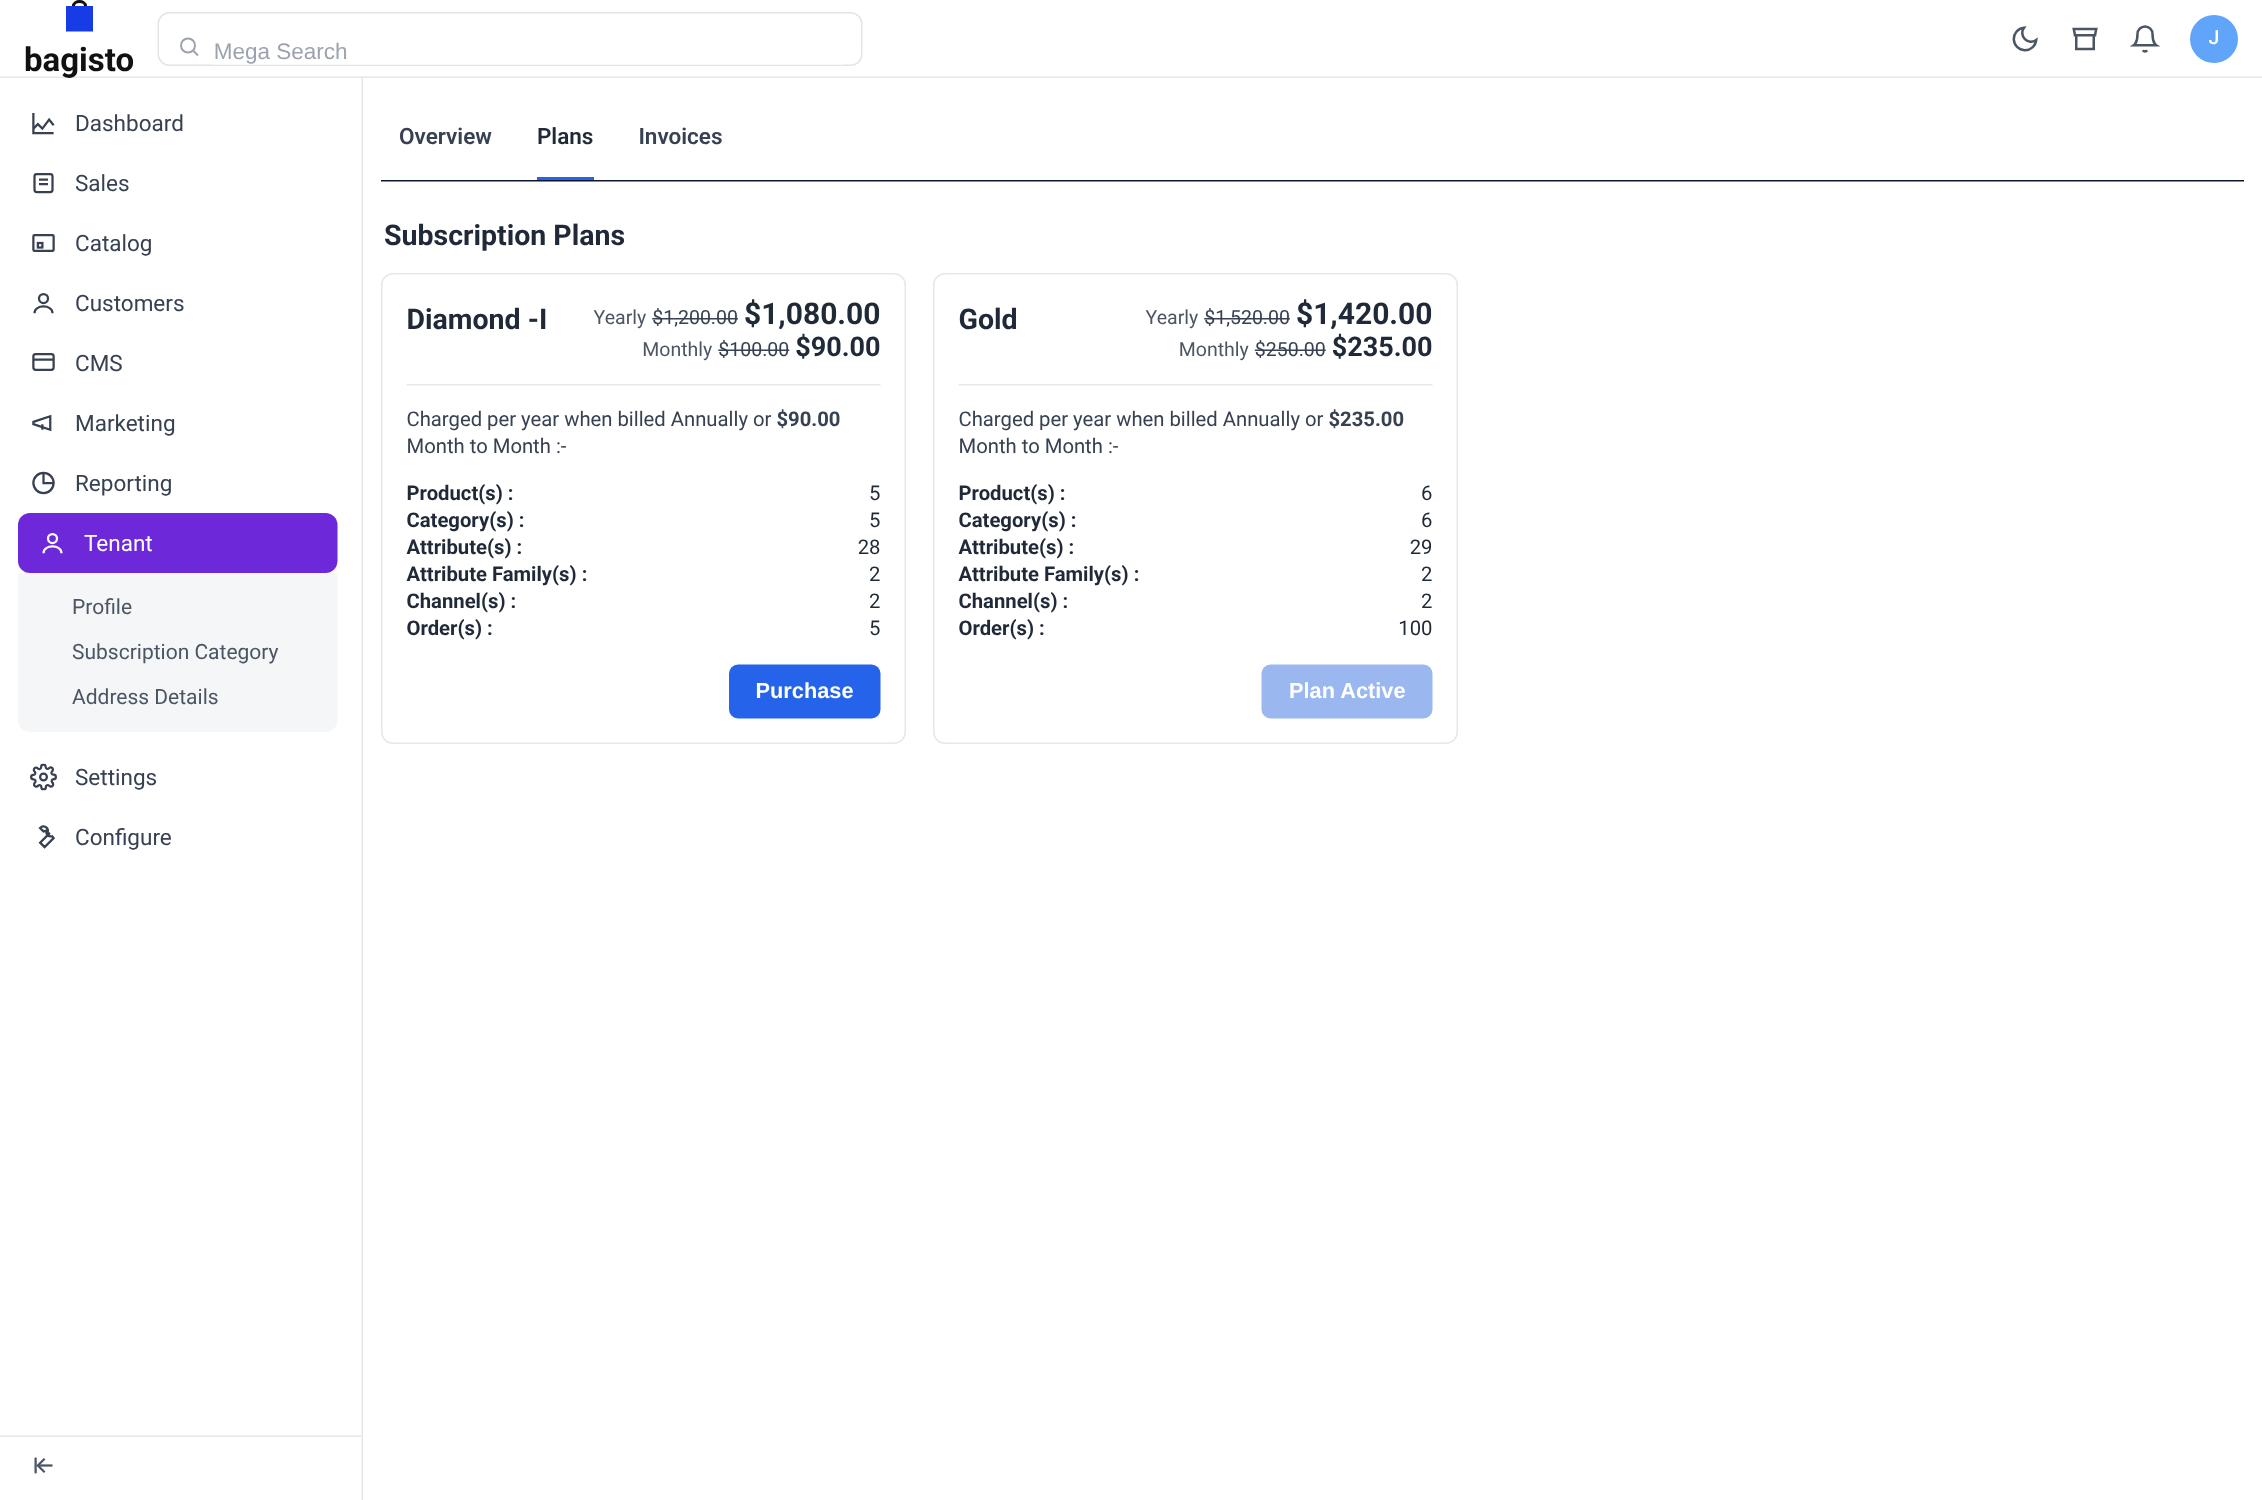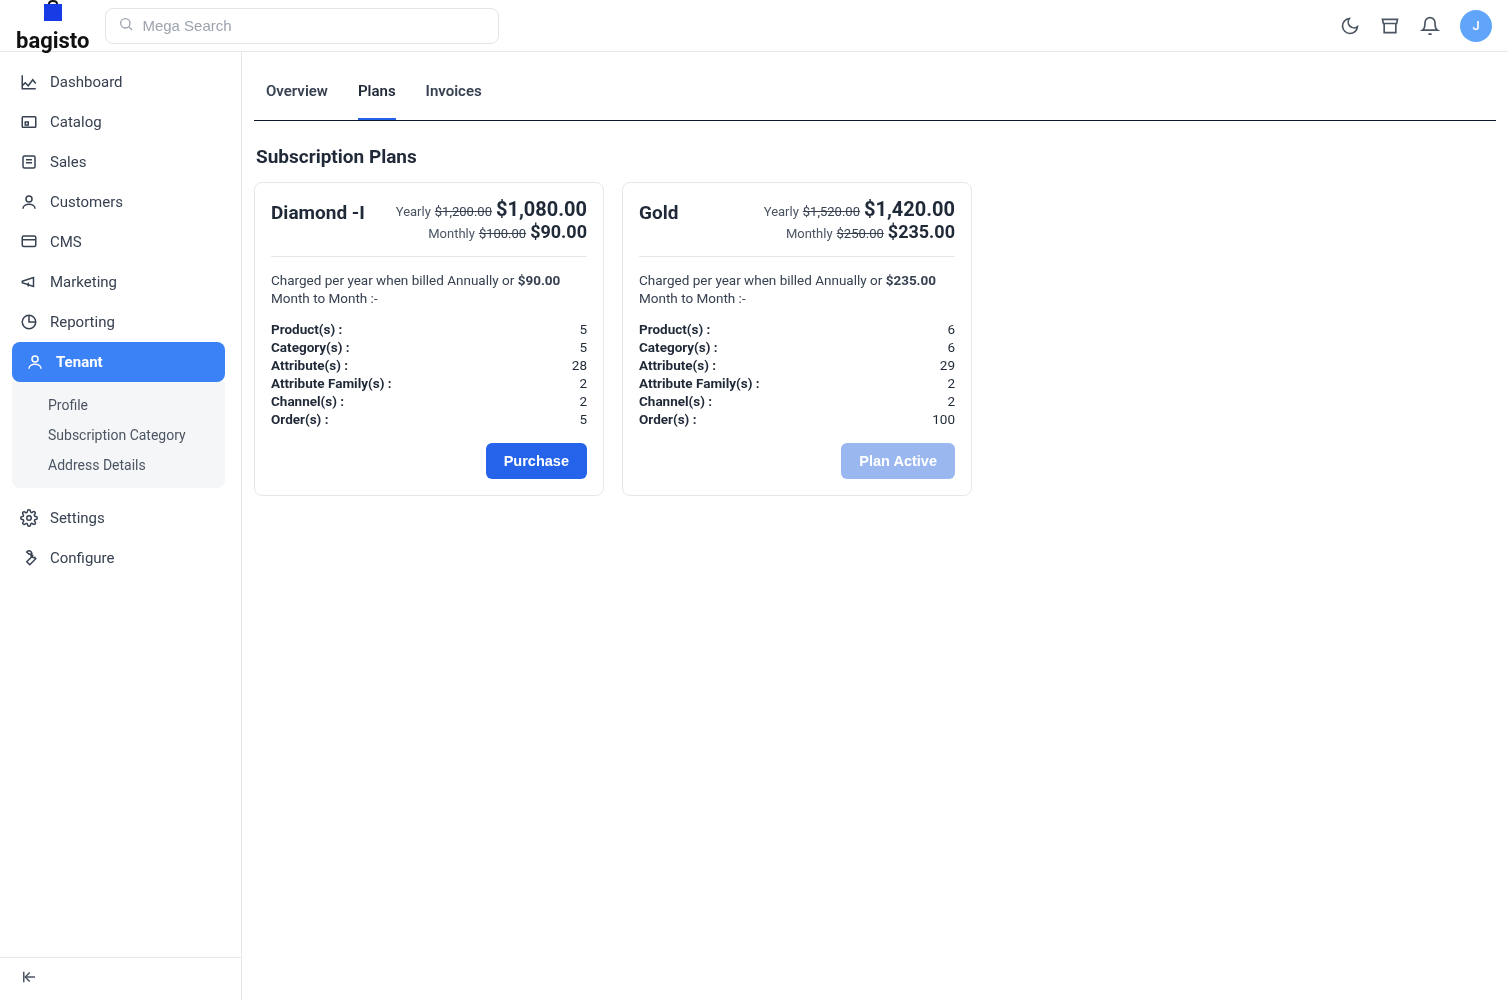--- a/index.html
+++ b/index.html
@@ -26,22 +26,22 @@
       gap: 6px;
       font-weight: 700;
       font-size: 22px;
       color: #111;
       flex-direction: column;
     }
     .logo-icon svg { display: block; }
     .search-box {
       margin-left: 16px;
       display: flex;
-      align-items: center;
-      width: 394px;
+      align-items: flex-end;
+      width: 470px;
       height: 36px;
       border: 1px solid #e4e4e7;
       border-radius: 8px;
       padding: 0 12px;
       gap: 8px;
       color: #9ca3af;
     }
     .search-box input {
       border: none;
       outline: none;
@@ -96,26 +96,26 @@
       gap: 12px;
       height: 40px;
       padding: 0 20px;
       color: #374151;
       font-size: 15px;
       cursor: pointer;
       border-radius: 0 6px 6px 0;
       margin: 0 8px 0 0;
     }
     .sidebar-item.active {
-      background: #3b82f6;
+      background: #6d28d9;
       color: #fff;
       margin: 0 16px 0 12px;
       border-radius: 8px;
       padding: 0 14px;
-      font-weight: 700;
+      font-weight: 400;
     }
     .sidebar-item .icon { width: 18px; display: flex; justify-content: center; color: inherit; }
     .sidebar-subgroup {
       background: #f5f6f7;
       margin: 0 16px 10px 12px;
       border-radius: 0 0 8px 8px;
       padding: 8px 0;
     }
     .sidebar-subitem {
       display: flex;
@@ -303,36 +303,36 @@
               <path d="M3 17l4-4 4 4 6-8 4 5"></path>
               <path d="M3 3v18h18"></path>
             </svg>
         </span>
         <span>Dashboard</span>
       </div>
 
       <div class="sidebar-item">
         <span class="icon">
           <svg width="18" height="18" viewBox="0 0 24 24" fill="none" stroke="currentColor" stroke-width="2">
-              <rect x="3" y="5" width="18" height="14" rx="1"></rect>
-              <rect x="7" y="12" width="4" height="4"></rect>
-            </svg>
-        </span>
-        <span>Catalog</span>
-      </div>
-
-      <div class="sidebar-item">
-        <span class="icon">
-          <svg width="18" height="18" viewBox="0 0 24 24" fill="none" stroke="currentColor" stroke-width="2">
               <rect x="4" y="4" width="16" height="16" rx="2"></rect>
               <line x1="8" y1="9" x2="16" y2="9"></line>
               <line x1="8" y1="13" x2="16" y2="13"></line>
             </svg>
         </span>
         <span>Sales</span>
+      </div>
+
+      <div class="sidebar-item">
+        <span class="icon">
+          <svg width="18" height="18" viewBox="0 0 24 24" fill="none" stroke="currentColor" stroke-width="2">
+              <rect x="3" y="5" width="18" height="14" rx="1"></rect>
+              <rect x="7" y="12" width="4" height="4"></rect>
+            </svg>
+        </span>
+        <span>Catalog</span>
       </div>
 
       <div class="sidebar-item">
         <span class="icon">
           <svg width="18" height="18" viewBox="0 0 24 24" fill="none" stroke="currentColor" stroke-width="2">
               <circle cx="12" cy="8" r="4"></circle>
               <path d="M4 21c0-4 4-6 8-6s8 2 8 6"></path>
             </svg>
         </span>
         <span>Customers</span>

